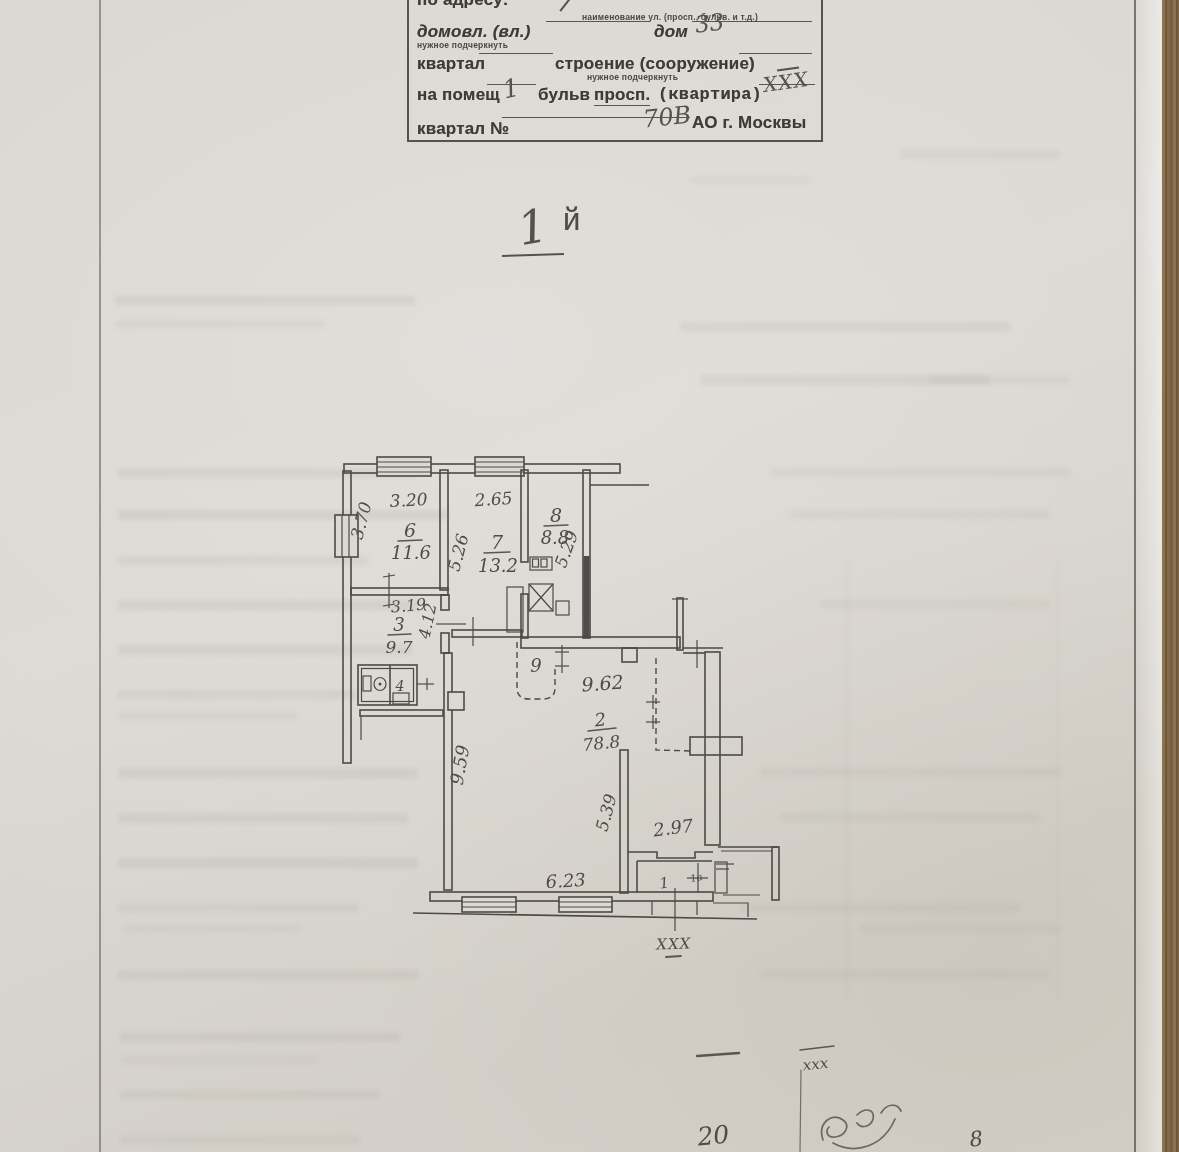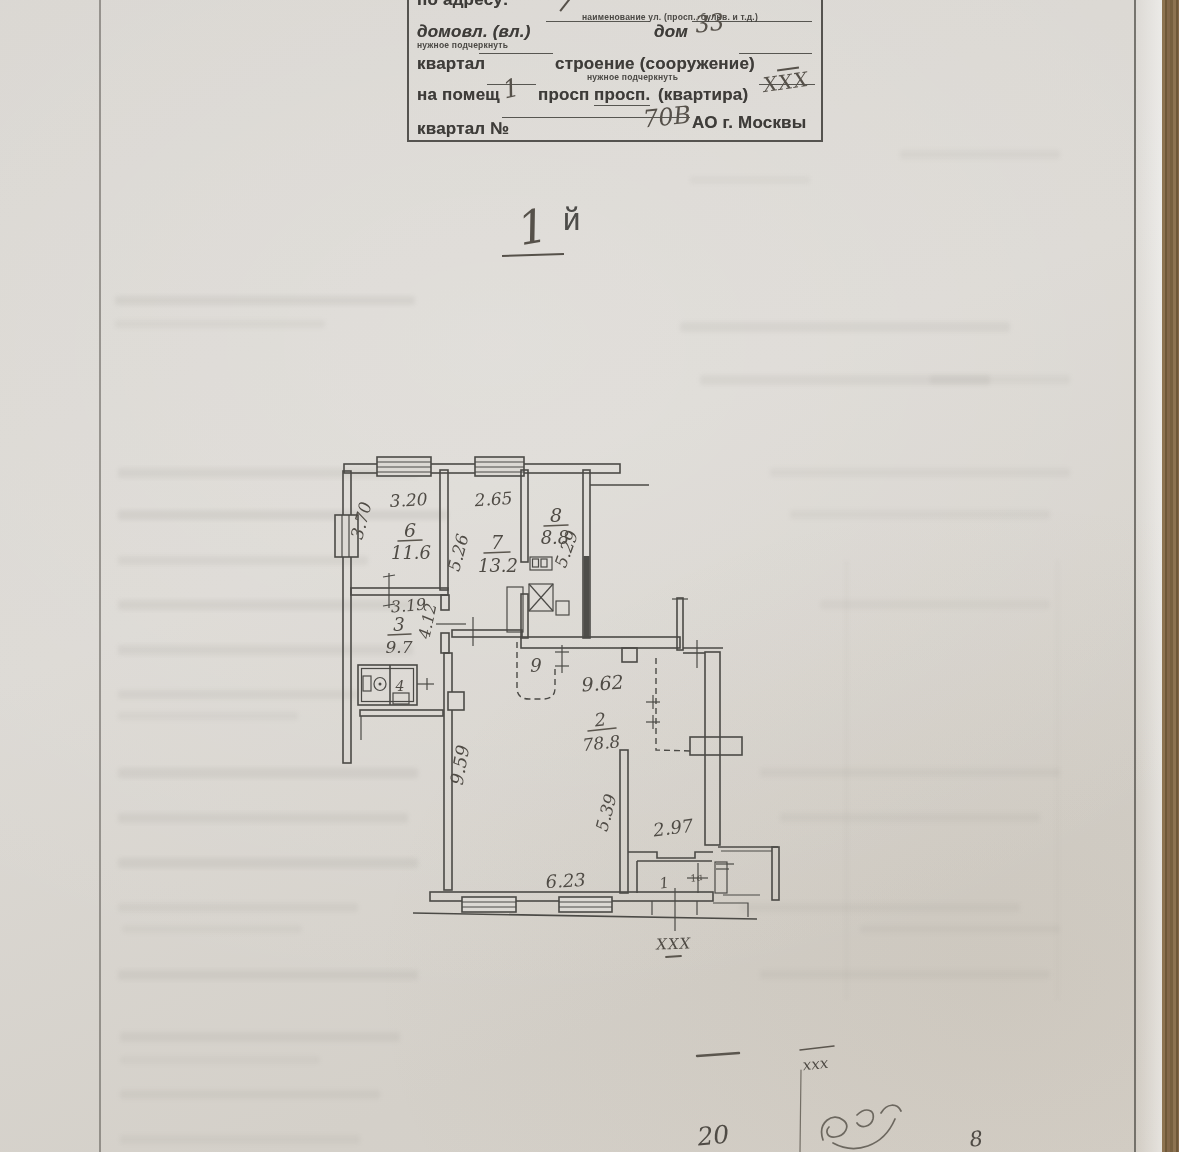--- a/index.html
+++ b/index.html
@@ -107,23 +107,23 @@
 
     <div class="t" style="left:8px;top:68px;">квартал</div>
     <div class="ul" style="left:70px;top:67px;width:74px;"></div>
     <div class="t" style="left:146px;top:68px;">строение (сооружение)</div>
     <div class="ul" style="left:330px;top:67px;width:73px;"></div>
     <div class="sub" style="left:178px;top:86px;">нужное подчеркнуть</div>
 
     <div class="t" style="left:8px;top:99px;">на помещ</div>
     <div class="ul" style="left:78px;top:98px;width:49px;"></div>
     <div class="hand" style="left:94px;top:88px;font-size:25px;transform:rotate(-12deg);">1</div>
-    <div class="t" style="left:129px;top:99px;">просп</div>
+    <div class="t" style="left:129px;top:99px;">бульв</div>
     <div class="t opt-underline" style="left:185px;top:99px;">просп.</div>
-    <div class="t" style="left:249px;top:99px;">(квартира)</div>
+    <div class="t" style="left:249px;top:99px;font-family:Liberation Mono, monospace;">(квартира)</div>
     <div class="ul" style="left:350px;top:98px;width:56px;"></div>
     <div class="hand" style="left:354px;top:84px;font-size:20px;transform:rotate(-8deg);letter-spacing:1px;">XXX</div>
     <div class="strike" style="left:368px;top:82px;width:22px;height:1.5px;transform:rotate(-8deg);"></div>
 
     <div class="t" style="left:8px;top:133px;">квартал №</div>
     <div class="ul" style="left:93px;top:131px;width:188px;"></div>
     <div class="hand" style="left:234px;top:117px;font-size:24px;transform:rotate(-6deg);">70В</div>
     <div class="t" style="left:283px;top:127px;">АО г. Москвы</div>
   </div>
 

